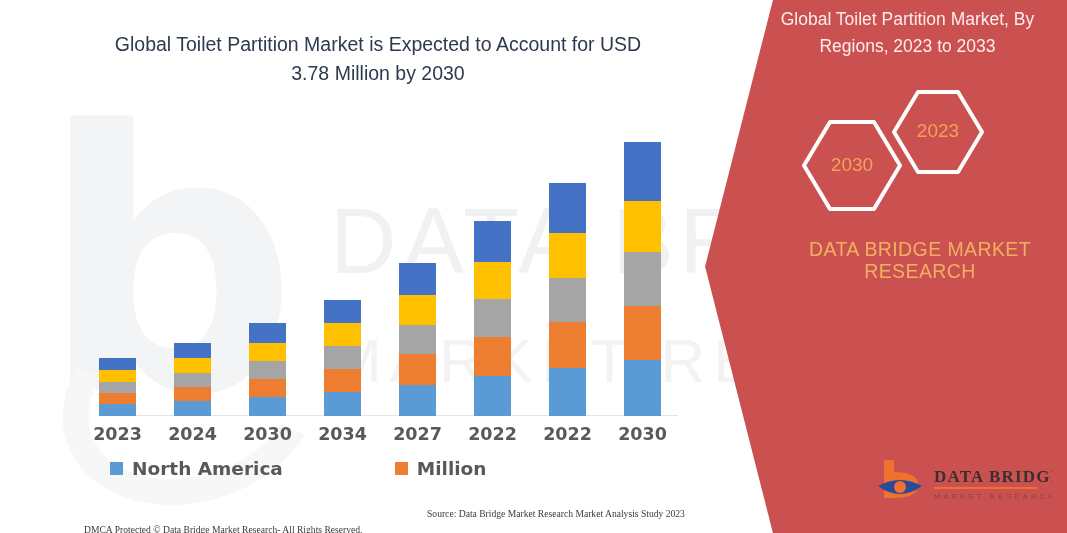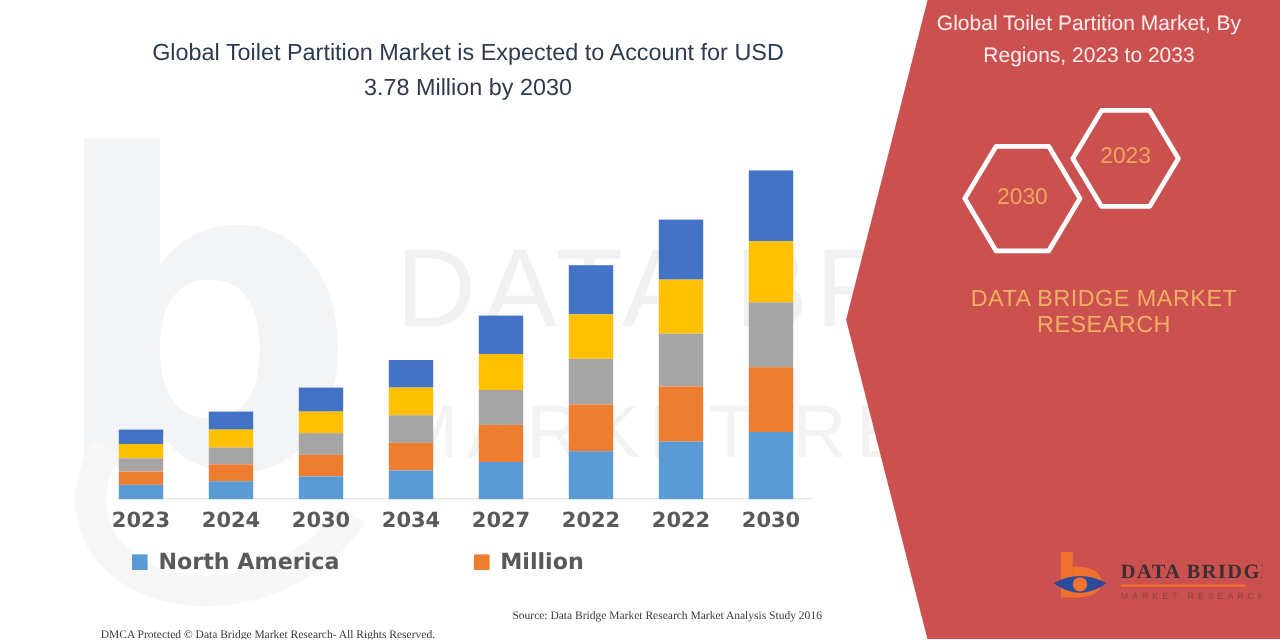--- a/index.html
+++ b/index.html
@@ -34,21 +34,21 @@
     position:absolute;left:60px;top:300px;width:210px;height:150px;
     border:26px solid #f7f7f8;border-radius:50%;
     border-top-color:transparent;border-right-color:transparent;
     transform:rotate(-18deg);
   }
 
   
   .chart-title{
     position:absolute;left:108px;top:30px;width:540px;
     text-align:center;color:#2e3a4f;
-    font-size:19.5px;line-height:29px;font-weight:400;margin-left:12px;
+    font-size:19.5px;line-height:29px;font-weight:400;
   }
 
   
   .plot{position:absolute;left:80px;top:120px;width:600px;height:296px;}
   .axis-line{position:absolute;left:18px;bottom:0;width:580px;height:1px;background:#e3e5e8;}
   .bars{position:absolute;left:0;bottom:0;width:600px;height:294px;
         display:flex;align-items:flex-end;}
   .bar-slot{flex:1 1 0;display:flex;justify-content:center;align-items:flex-end;height:100%;}
   .bar{width:37px;display:flex;flex-direction:column-reverse;}
   .seg{width:100%;}
@@ -229,21 +229,21 @@
         <span class="legend-label">North America</span>
       </div>
       <div class="legend-item eu">
         <span class="swatch" style="background: rgb(237, 125, 49);"></span>
         <span class="legend-label">Million</span>
       </div>
     </div>
 
   <div class="footer">
     <span class="foot-dmca">DMCA Protected © Data Bridge Market Research-  All Rights Reserved.</span>
-    <span class="foot-src">Source: Data Bridge Market Research  Market Analysis Study 2016</span>
+    <span class="foot-src">Source: Data Bridge Market Research  Market Analysis Study 2023</span>
   </div>
 
   <div class="red-panel"></div>
 
   <div class="panel-title">Global Toilet Partition Market, By Regions, 2023 to 2033</div>
 
   <div class="hexwrap">
 
     <div class="hex hex-2030">
       <svg width="104" height="95" viewBox="0 0 104 95">

